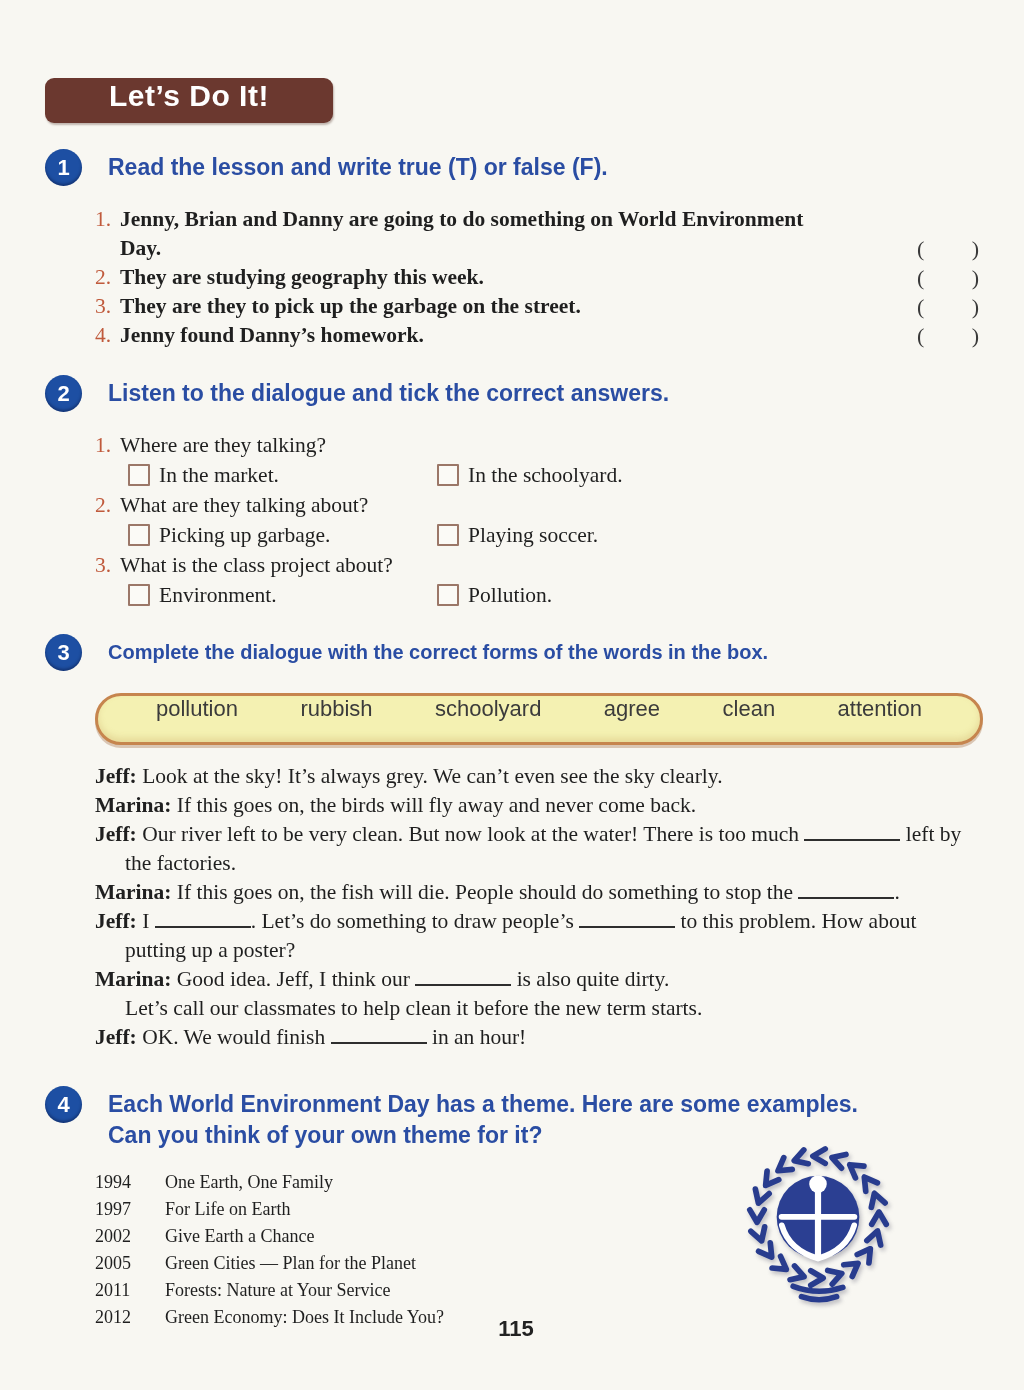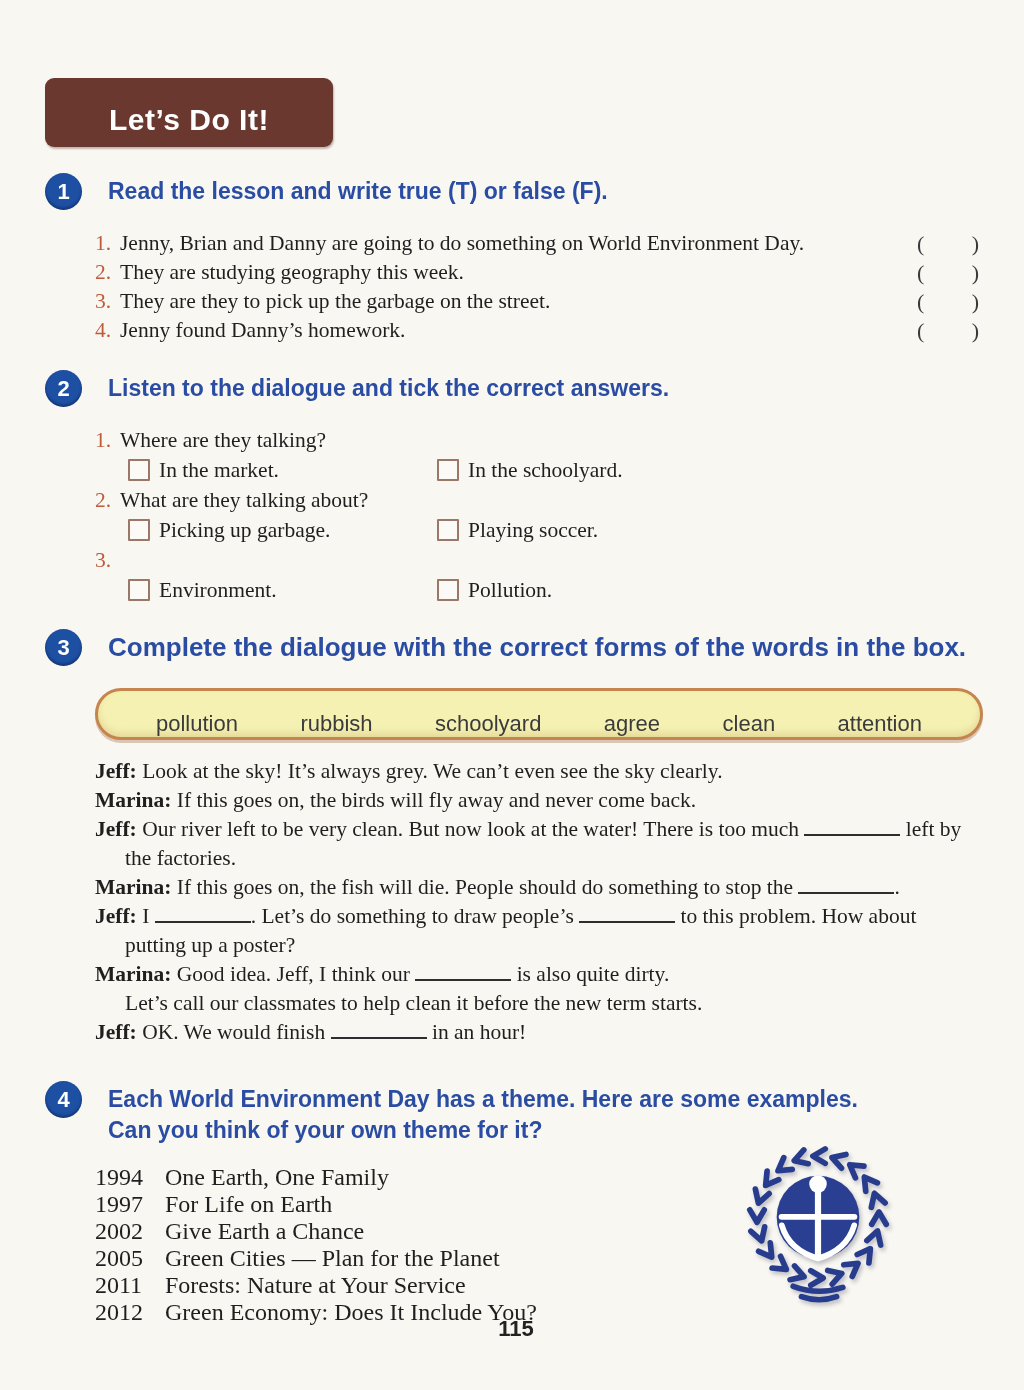--- a/index.html
+++ b/index.html
@@ -8,21 +8,21 @@
     background:#f8f7f2; overflow:hidden;
     font-family:"Liberation Serif", serif; color:#1f1f1f;
   }
   .inner { padding:78px 45px 0 45px; }
 
   
   .banner {
     width:240px; text-align:center;
     background:#6b382f; color:#ffffff;
     font-family:"Liberation Sans", sans-serif; font-weight:bold;
-    font-size:30px; padding:25px 24px 10px 24px; border-radius:9px;
+    font-size:30px; padding:1px 24px 10px 24px; border-radius:9px;
     letter-spacing:0.5px;
     box-shadow:1px 2px 2px rgba(90,60,50,.35);
   }
 
   
   .exhead { display:flex; align-items:flex-start; gap:14px; }
   .m-ex1 { margin-top:26px; }
   .m-ex2 { margin-top:25px; }
   .m-ex3 { margin-top:24px; }
   .m-ex4 { margin-top:34px; }
@@ -30,28 +30,28 @@
     flex:0 0 auto; width:37px; height:37px; border-radius:50%;
     background:#1d4fa3; color:#fff;
     font-family:"Liberation Sans", sans-serif; font-weight:bold;
     font-size:22px; line-height:37px; text-align:center;
     box-shadow:inset 0 -2px 3px rgba(0,0,30,.35);
   }
   .extitle {
     font-family:"Liberation Sans", sans-serif; font-weight:bold;
     color:#2a4da3; font-size:23px; line-height:31px; margin:3px 0 0 12px;
   }
-  .extitle.fit { font-size:26px; }
+  .extitle.fit { font-size:20px; }
   .extitle.wrap2 { max-width:790px; }
 
   
   .items { margin:19px 0 0 50px; }
   .item { display:flex; align-items:stretch; line-height:29px; font-size:21.5px; }
   .inum { color:#c05a3c; width:25px; flex:0 0 auto; align-self:flex-start; }
-  .itext { width:705px; }
+  .itext { width:705px;font-weight:bold; }
   .answr {
     margin-left:auto; align-self:flex-end;
     display:inline-flex; justify-content:space-between; width:62px;
     font-size:22px; color:#3a3a3a;
   }
 
   
   .qblock { margin:18px 0 0 50px; font-size:21.5px; }
   .qline { display:flex; line-height:30px; }
   .opts { display:flex; margin-left:33px; line-height:30px; align-items:center; }
@@ -59,39 +59,39 @@
   .opt.first { width:309px; }
   .cb {
     width:18px; height:18px; border:2px solid #9b7768; background:#fbfaf6;
     flex:0 0 auto; border-radius:1px;
   }
 
   
   .wordbox {
     margin:22px 0 0 50px; width:888px; height:52px; box-sizing:border-box;
     background:#f4f1b2; border:3px solid #c6854e; border-radius:28px;
-    display:flex; align-items:flex-end; justify-content:space-between;
+    display:flex; align-items:flex-start; justify-content:space-between;
     padding:0 58px;
     box-shadow:0 3px 0 rgba(150,85,35,.30), inset 0 -4px 6px rgba(190,150,80,.25);
   }
   .word {
     font-family:"Liberation Sans", sans-serif; font-size:22px; color:#3b3b3b;
   }
 
   
   .dialogue { margin:17px 0 17px 50px; width:872px; font-size:21.5px; }
   .dline { margin:0; padding-left:30px; text-indent:-30px; line-height:29px; }
   .dline b { font-weight:bold; }
   .blank {
     display:inline-block; width:96px; height:14px;
     border-bottom:2px solid #2e2e2e;
   }
 
   
-  .themes { margin:18px 0 0 50px; font-size:24px; }
+  .themes { margin:18px 0 0 50px; font-size:18px; }
   .trow { display:flex; line-height:27px; }
   .tyear { width:70px; flex:0 0 auto; }
 
   .logo { position:absolute; right:100px; top:1122px; }
   .logo svg { filter:drop-shadow(2px 3px 2px rgba(120,120,135,.45)); }
 
   .pagenum {
     position:absolute; left:8px; right:0; top:1316px; text-align:center;
     font-family:"Liberation Sans", sans-serif; font-weight:bold;
     font-size:22px; color:#222;
@@ -172,20 +172,21 @@
           <span class="cb"></span>
           <span>Picking up garbage.</span>
         </span>
         <span class="opt">
           <span class="cb"></span>
           <span>Playing soccer.</span>
         </span>
       </div>
       <div class="qline">
         <span class="inum">3.</span>
+        <span>What is the class project about?</span>
       </div>
       <div class="opts">
         <span class="opt first">
           <span class="cb"></span>
           <span>Environment.</span>
         </span>
         <span class="opt">
           <span class="cb"></span>
           <span>Pollution.</span>
         </span>

